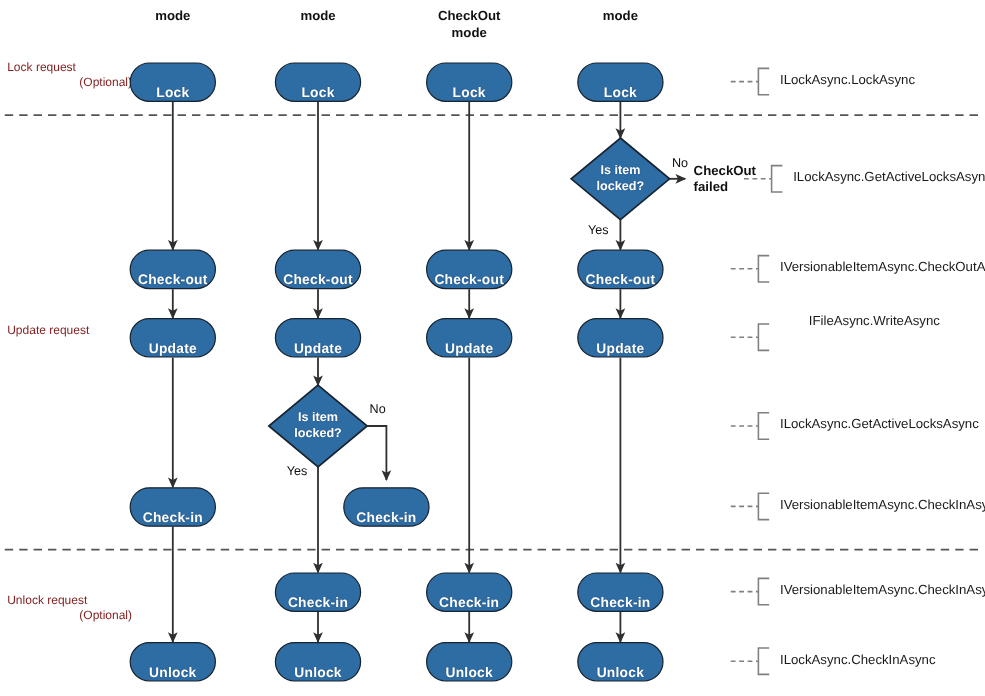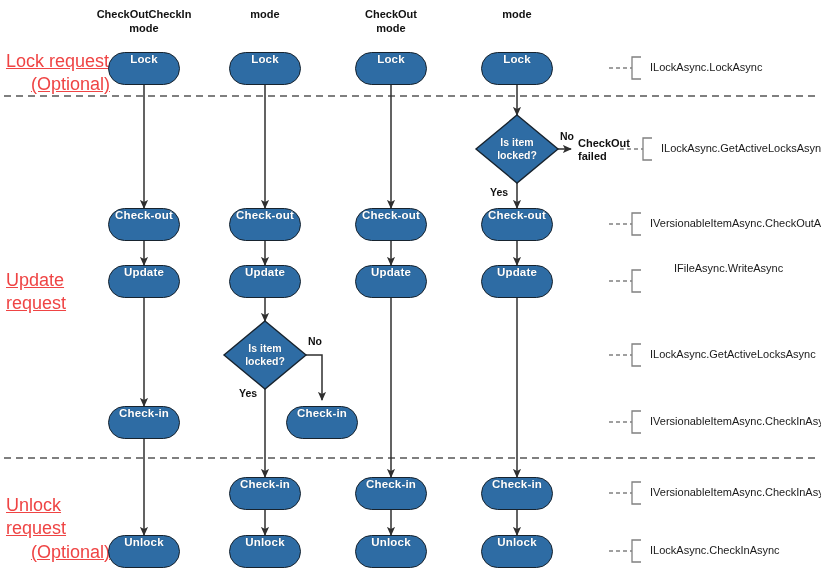--- a/index.html
+++ b/index.html
@@ -27,21 +27,21 @@
   .node {
     position: absolute;
     box-sizing: border-box;
     background: #2E6CA4;
     border: 1.6px solid #17232e;
     border-radius: 18px;
     color: #ffffff;
     font-size: 11.5px;
     font-weight: bold;
     display: flex;
-    align-items: flex-start;
+    align-items: flex-end;
     justify-content: center;
     letter-spacing: 0.2px;
     text-shadow: 0 0 1px rgba(0,0,0,0.35);
   }
   .diamond-wrap {
     position: absolute;
   }
   .diamond-label {
     position: absolute;
     left: 0;
@@ -62,36 +62,35 @@
   .col-header {
     position: absolute;
     text-align: center;
     font-size: 11px;
     font-weight: bold;
     color: #111111;
     line-height: 1.25;
   }
   .phase-label {
     position: absolute;
-    font-size: 18px;
-    color: #ef4444;
+    font-size: 10px;
+    color: #7f1d1d;
     line-height: 1.3;
-    text-decoration: underline;
   }
   .phase-label .sub {
     display: block;
     text-align: right;
   }
   .phase-label .main {
     display: block;
   }
   .edge-label {
     position: absolute;
     font-size: 10.5px;
-    font-weight: bold;
+    font-weight: normal;
     color: #111111;
   }
   .fail-label {
     position: absolute;
     font-size: 11px;
     font-weight: bold;
     color: #111111;
     line-height: 1.22;
   }
   .api-label {
@@ -162,21 +161,20 @@
         <path d="M 641 411 L 632 411 L 632 433 L 641 433" stroke="#808080" stroke-width="1.3" fill="none"></path>
         <line x1="609" x2="632" y1="493" y2="493" stroke="#808080" stroke-width="1.3" stroke-dasharray="4 3"></line>
         <path d="M 641 482 L 632 482 L 632 504 L 641 504" stroke="#808080" stroke-width="1.3" fill="none"></path>
         <line x1="609" x2="632" y1="551" y2="551" stroke="#808080" stroke-width="1.3" stroke-dasharray="4 3"></line>
         <path d="M 641 540 L 632 540 L 632 562 L 641 562" stroke="#808080" stroke-width="1.3" fill="none"></path>
       </g>
   </svg>
 
   <div id="column-headers">
       <div class="col-header" style="left: 54px; top: 8px; width: 180px;">
-        <div>CheckOutCheckIn</div>
         <div>mode</div>
       </div>
       <div class="col-header" style="left: 175px; top: 8px; width: 180px;">
         <div>mode</div>
       </div>
       <div class="col-header" style="left: 301px; top: 8px; width: 180px;">
         <div>CheckOut</div>
         <div>mode</div>
       </div>
       <div class="col-header" style="left: 427px; top: 8px; width: 180px;">

